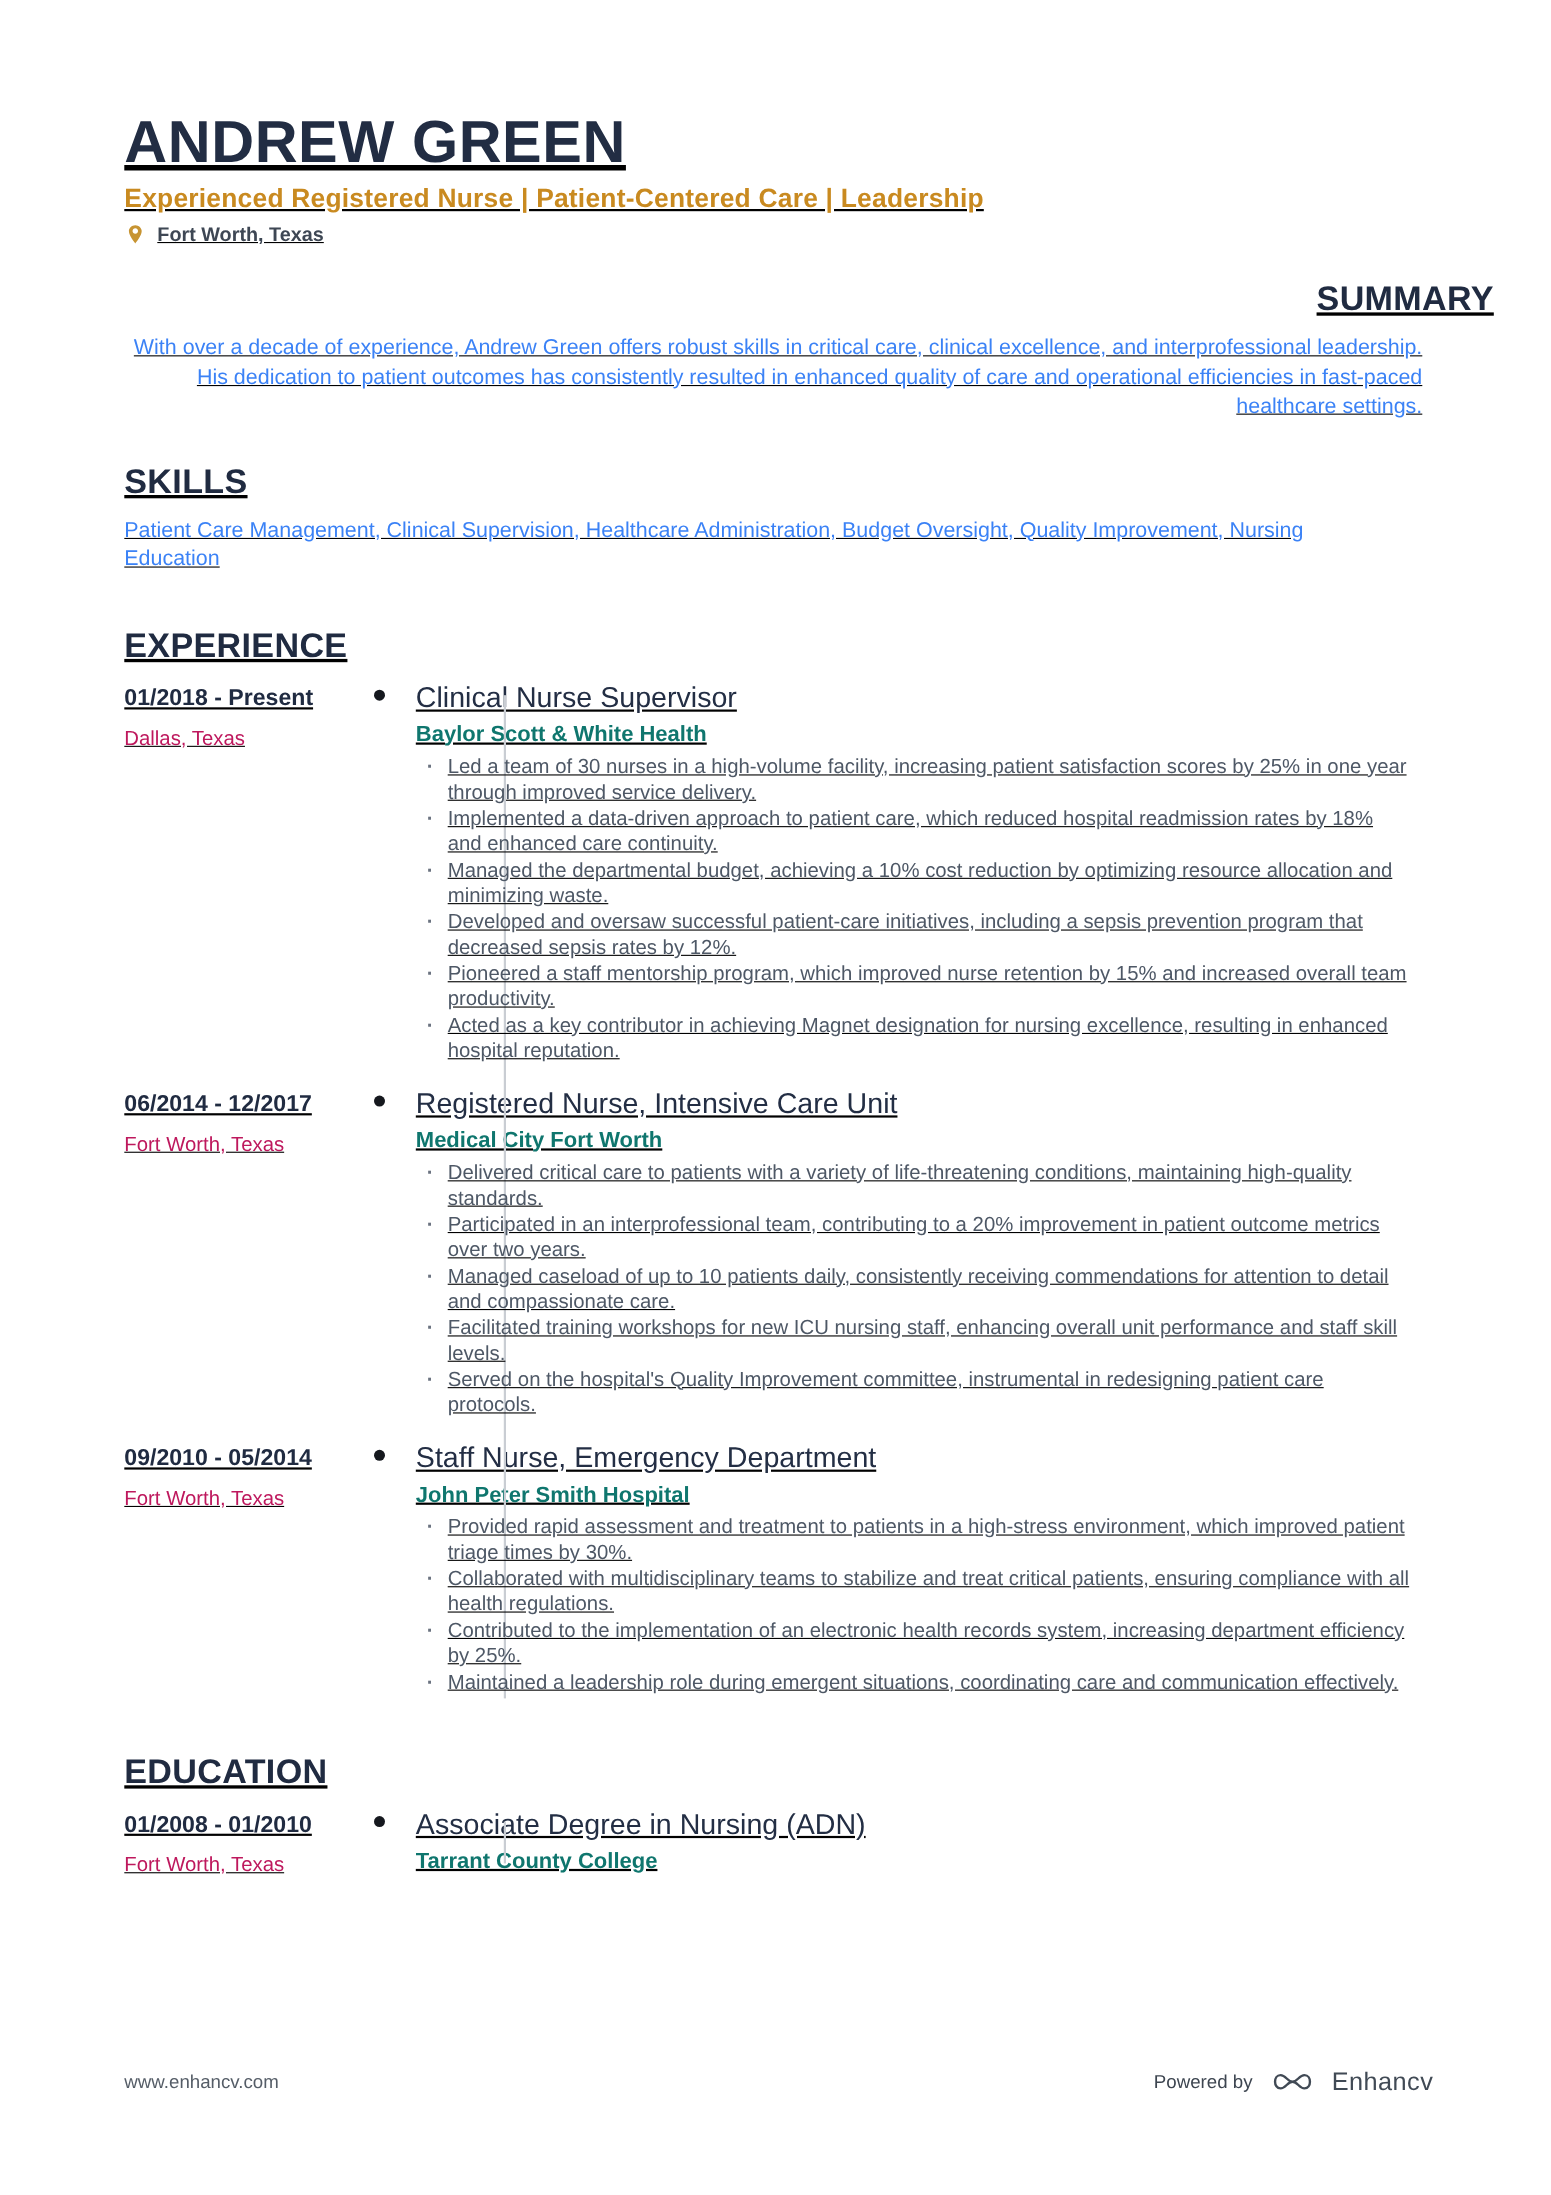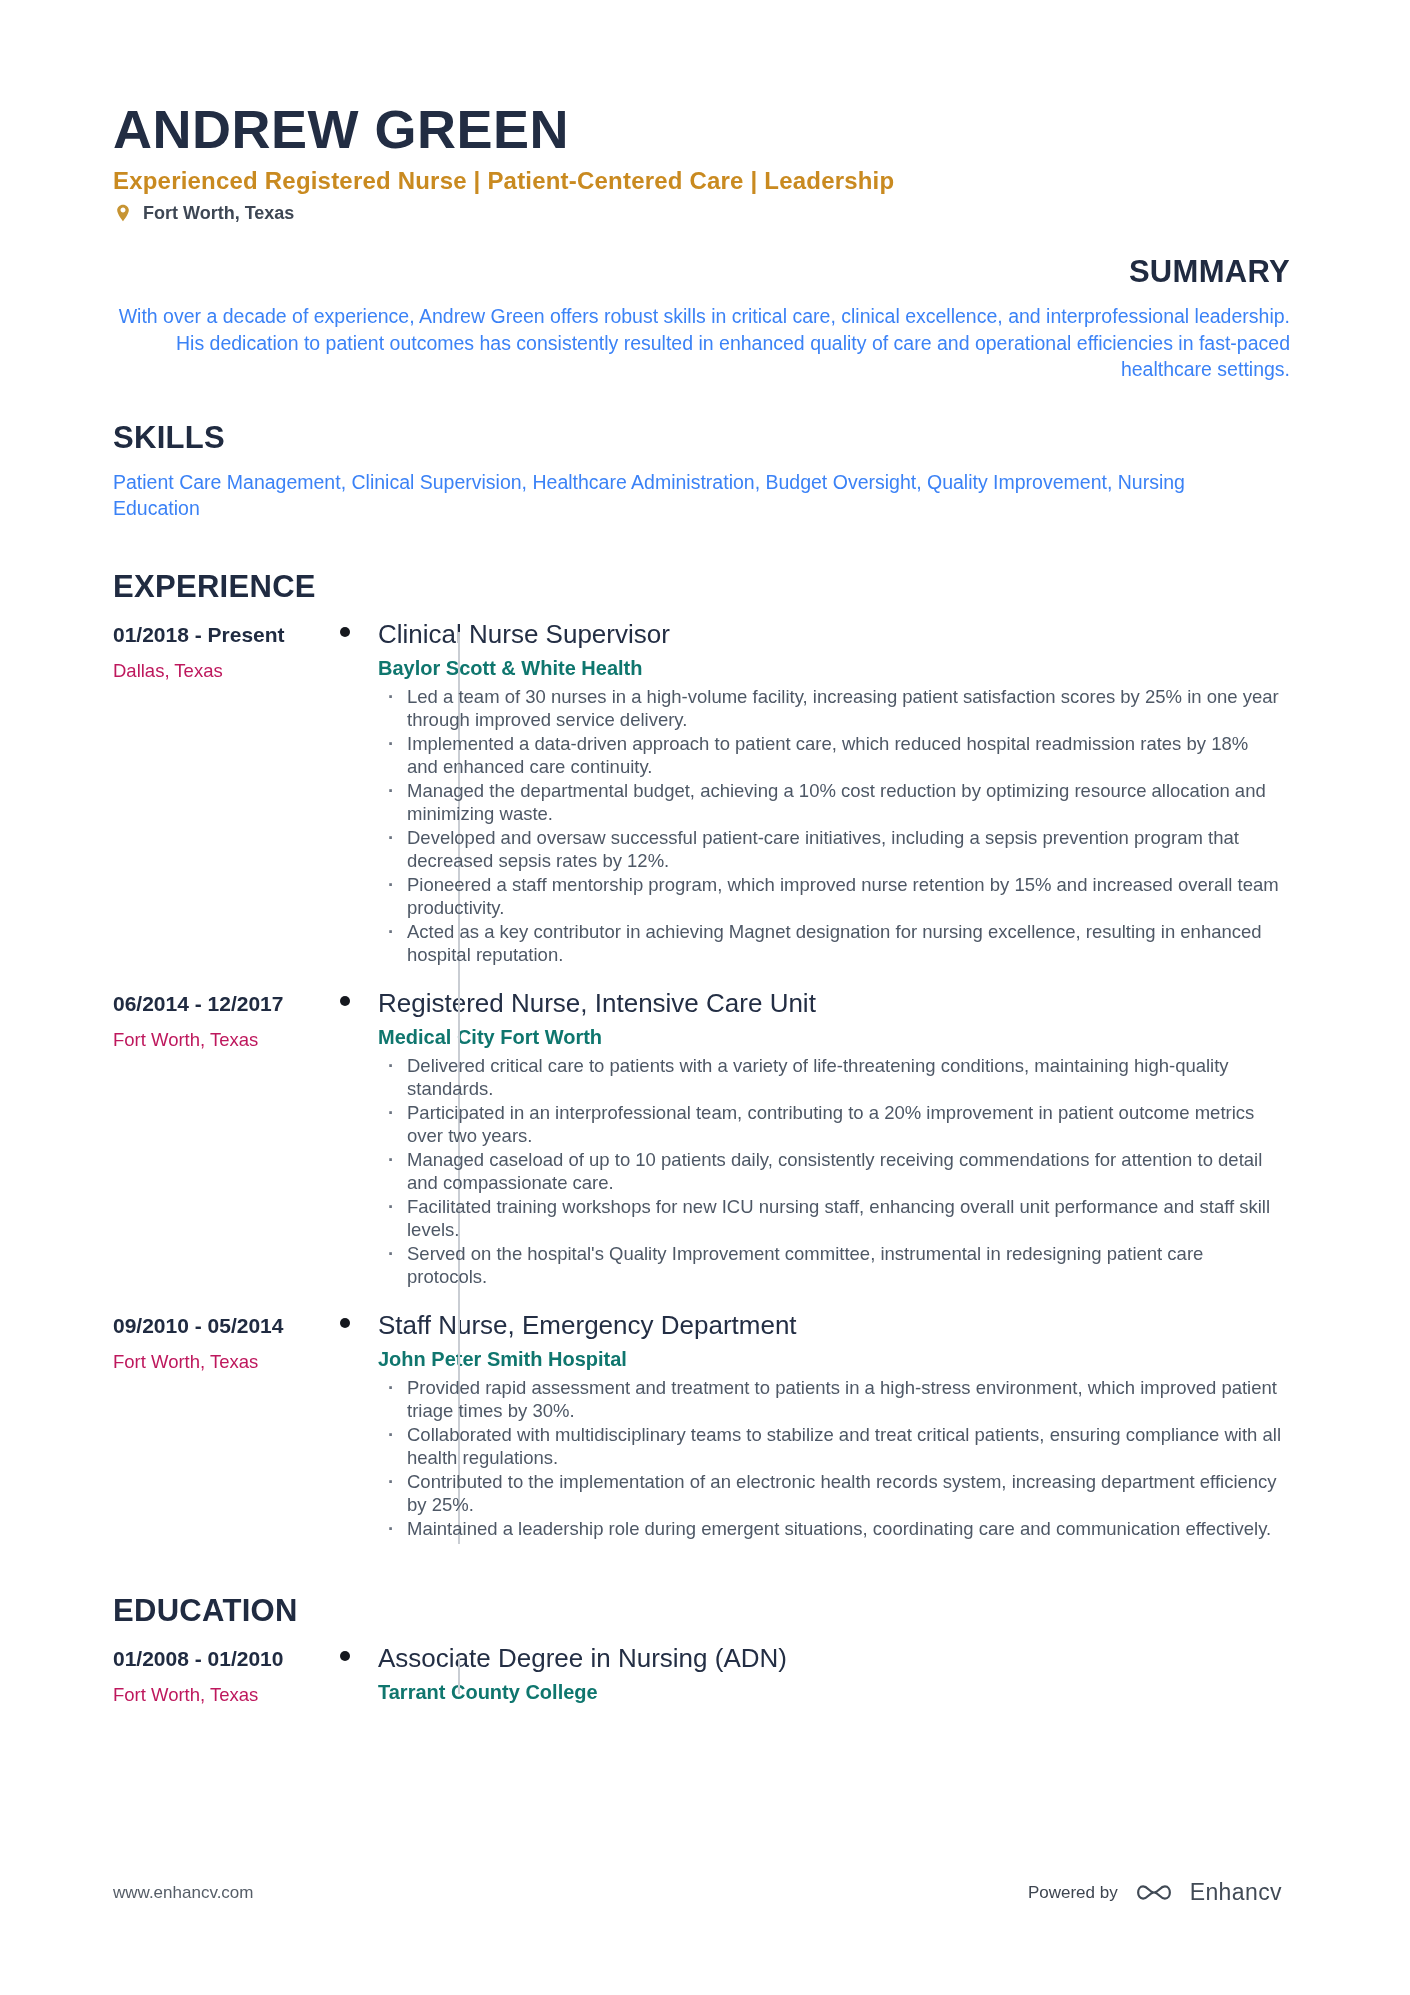--- a/index.html
+++ b/index.html
@@ -4,22 +4,23 @@
 <style>
   * { box-sizing: border-box; margin: 0; padding: 0; }
   html, body { background: #ffffff; }
   body { font-family: "Liberation Sans", "DejaVu Sans", sans-serif; }
 
   .page {
     position: relative;
     width: 1410px;
     height: 1995px;
     background: #ffffff;
-    padding: 100px 120px 0 113px;
+    padding: 100px 52px 0 113px;
     overflow: hidden;
+    text-decoration: underline;
   }
 
   
   .name {
     font-size: 54px;
     font-weight: 700;
     letter-spacing: 0.5px;
     color: #222d43;
     line-height: 58px;
   }
@@ -141,21 +142,21 @@
     left: 10px;
     top: 0;
     color: #6b7380;
     font-weight: 700;
   }
 
   
   .footer {
     position: absolute;
     left: 113px;
-    right: 128px;
+    right: 107px;
     top: 1878px;
     display: flex;
     justify-content: space-between;
     align-items: center;
   }
   .footer-url {
     font-size: 17px;
     color: #555d67;
     text-decoration: none;
   }

